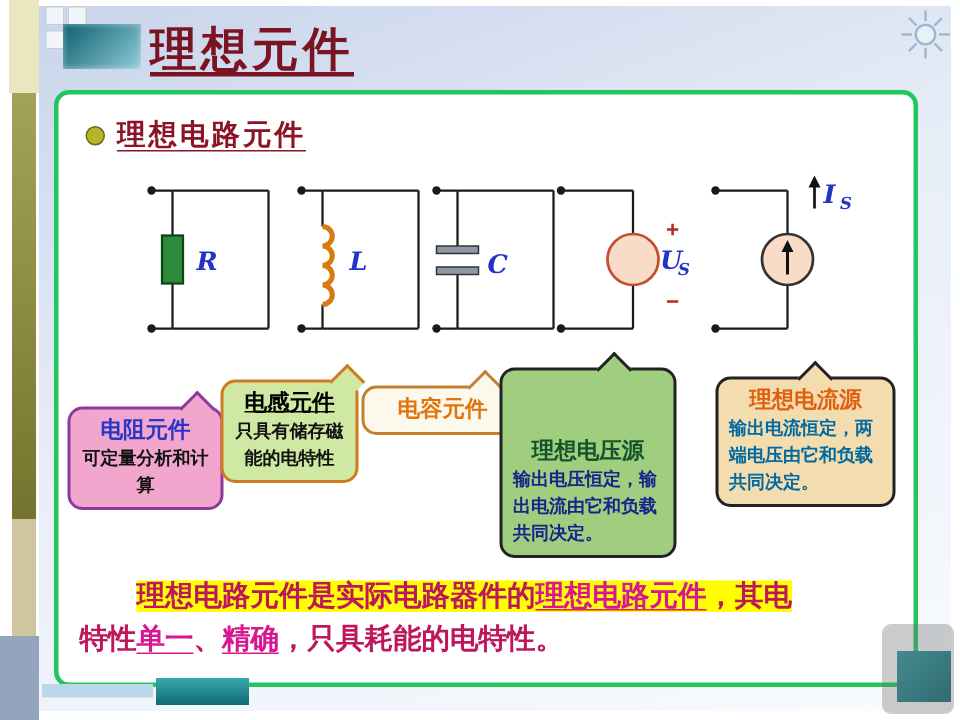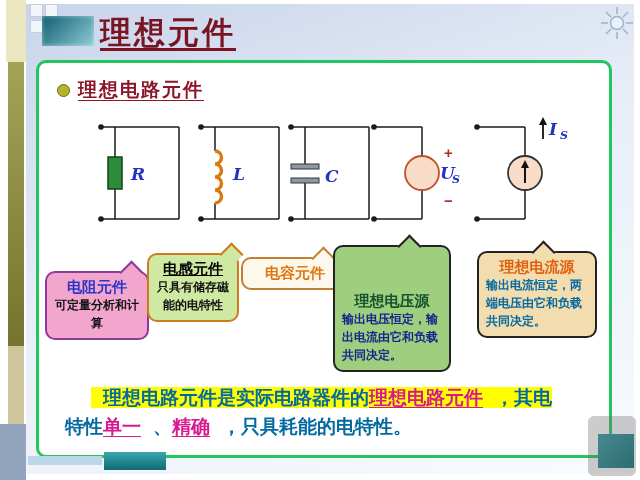--- a/index.html
+++ b/index.html
@@ -63,21 +63,21 @@
   .b5{left:438px;top:6px;width:120px;background:#f3ddae;border-color:#222222;}
   .b5 .tail{left:56px;background:#f3ddae;border-color:#222222;}
   .b5 .bubble-title{color:#e06010;}
   .b5 .bubble-body{color:#0369a1;text-align:left;padding:0 3px;}
   
   .summary{position:absolute;left:14px;top:320px;width:544px;font-size:19px;font-weight:bold;
            line-height:29px;color:#1b2a80;}
   .sum-line1{text-indent:2em;}
   .hl{background:#ffff00;}
   .mag{color:#d81890;text-decoration:underline;text-underline-offset:3px;}
-  .navy{color:#0369a1;margin-left:12px;}
+  .navy{color:#be185d;}
 </style>
 </head>
 <body>
 
 <div class="stage">
 
   <div class="dec slide"></div>
   <div class="dec left-top"></div>
   <div class="dec left-bar"></div>
   <div class="dec left-tan"></div>

